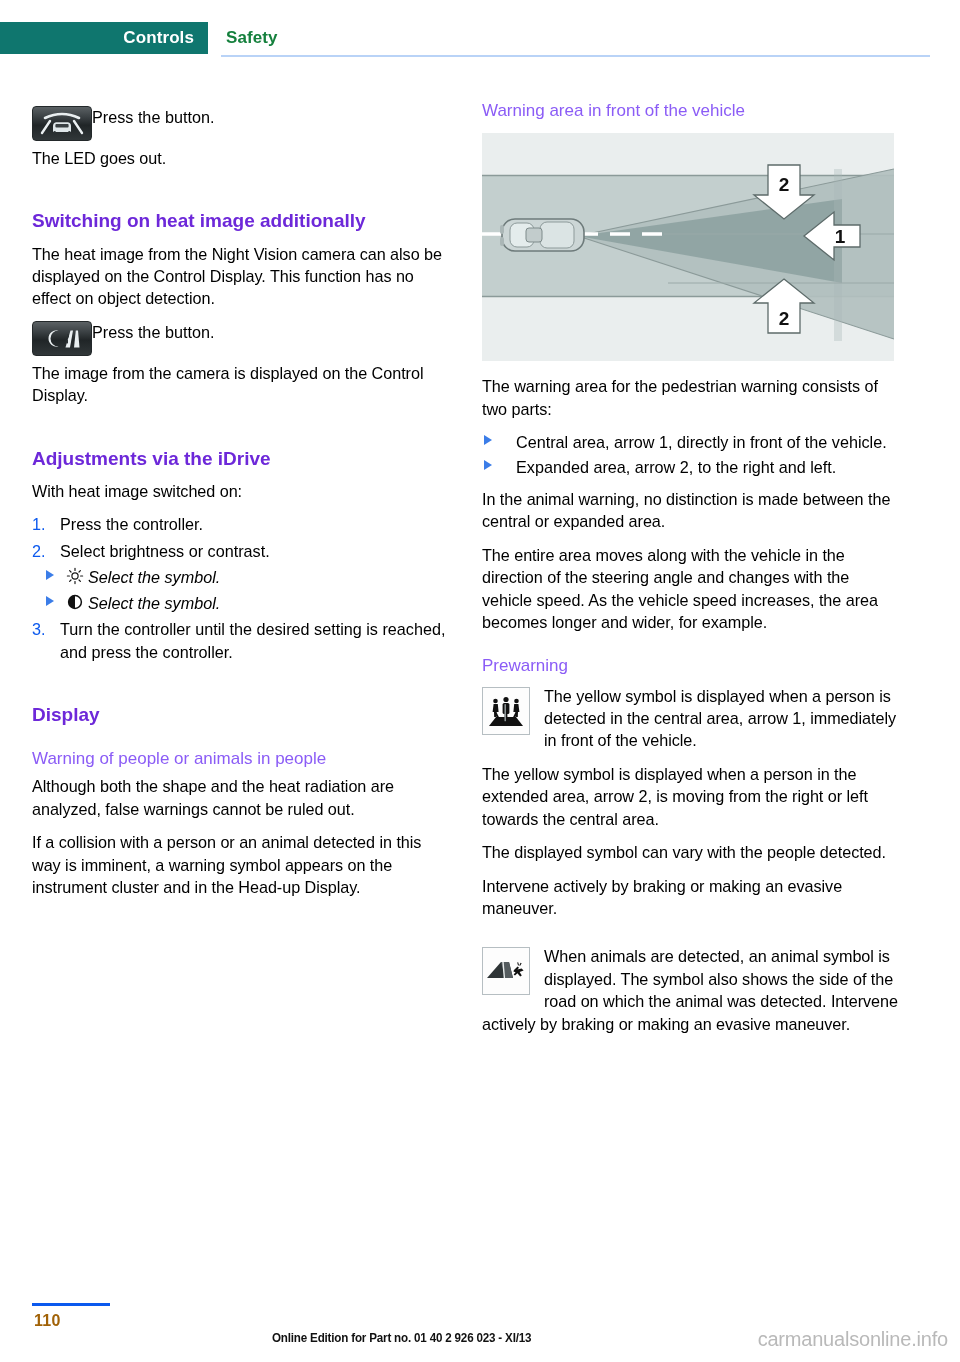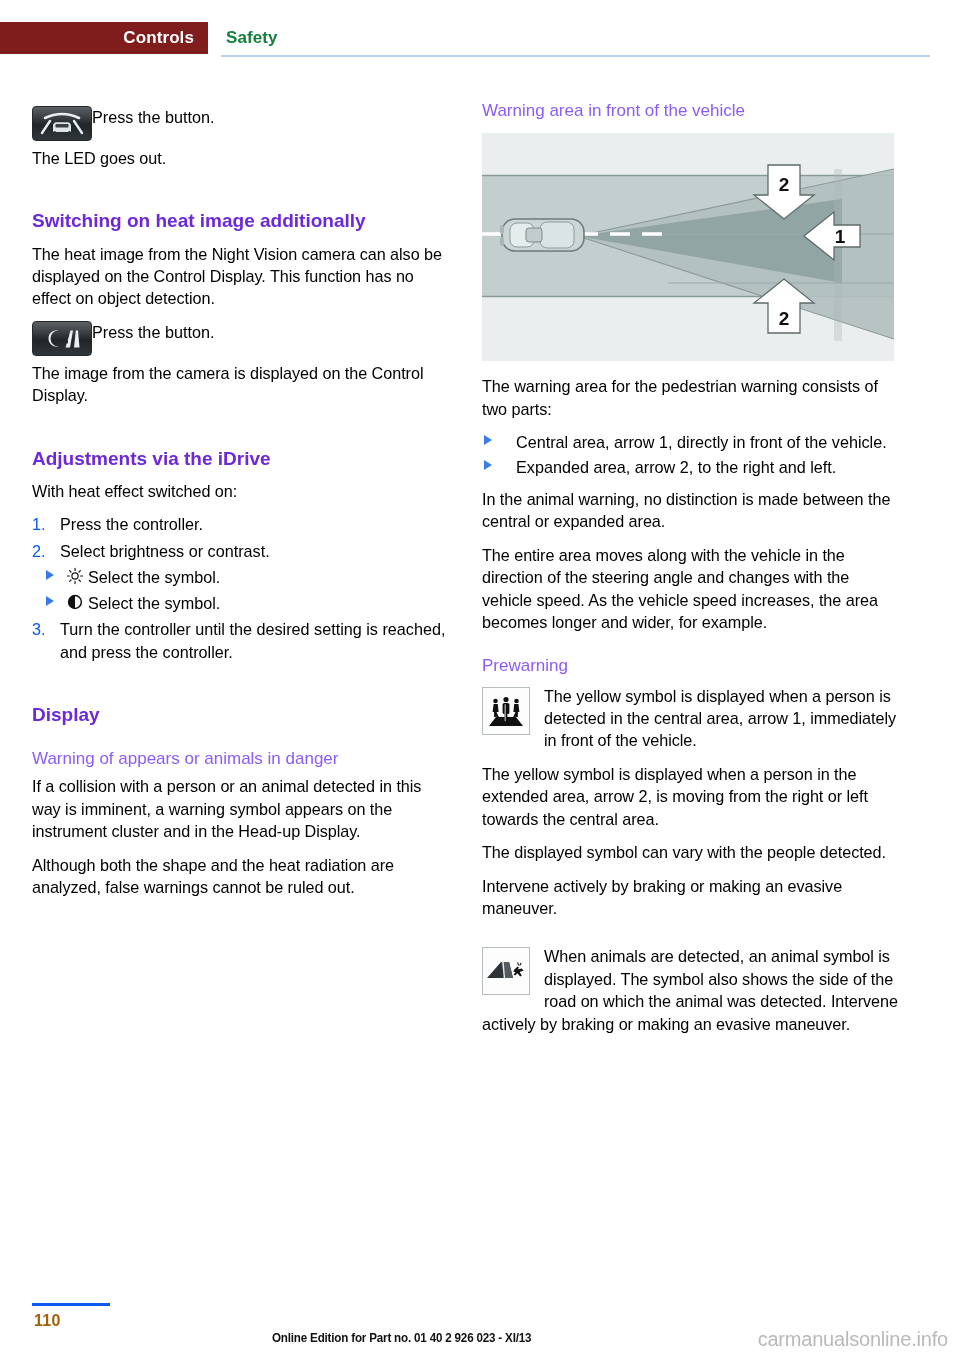--- a/index.html
+++ b/index.html
@@ -31,21 +31,21 @@
   }
   .tab {
     display: flex;
     align-items: center;
     font-size: 17px;
     font-weight: bold;
     letter-spacing: .1px;
     white-space: nowrap;
   }
   .tab-active {
-    background: #7f1d1d;
+    background: #0f766e;
     color: #ffffff;
     padding: 0 14px 0 0;
     width: 208px;
     justify-content: flex-end;
     box-sizing: border-box;
   }
   .tab-inactive {
     color: #15803d;
     padding-left: 18px;
   }
@@ -171,21 +171,21 @@
     position: absolute;
     left: 2px;
     top: 4px;
     width: 0; height: 0;
     border-left: 8px solid #3b7de8;
     border-top: 5px solid transparent;
     border-bottom: 5px solid transparent;
   }
   
   ul.tri.nested { margin: 4px 0 4px 0; }
-  ul.tri.nested > li { padding-left: 56px; }
+  ul.tri.nested > li { padding-left: 56px; font-style: italic; }
   ul.tri.nested > li .tri-mark { left: 14px; }
   .inline-sym {
     position: absolute;
     left: 34px;
     top: 1px;
     width: 18px;
     height: 18px;
   }
 
   
@@ -280,21 +280,21 @@
         <rect x="34.3" y="12" width="1.6" height="3.4" fill="#2b3133"></rect>
         <rect x="33.4" y="18" width="1.6" height="3.4" fill="#2b3133"></rect>
       </svg>
     </div>
     <div class="icon-text">Press the button.</div>
   </div>
 
   <p class="body">The image from the camera is displayed on the Control Display.</p>
 
   <h2 class="sec">Adjustments via the iDrive</h2>
-  <p class="body">With heat effect switched on:</p>
+  <p class="body">With heat image switched on:</p>
 
   <ol class="steps">
     <li>
       <span class="num">1.</span>
       <span>Press the controller.</span>
     </li>
     <li>
       <span class="num">2.</span>
       <span>Select brightness or contrast.</span>
     </li>
@@ -333,23 +333,23 @@
   </ul>
 
   <ol class="steps">
     <li>
       <span class="num">3.</span>
       <span>Turn the controller until the desired setting is reached, and press the controller.</span>
     </li>
   </ol>
 
   <h2 class="sec">Display</h2>
-  <h3 class="sub">Warning of appears or animals in danger</h3>
+  <h3 class="sub">Warning of people or animals in people</h3>
+  <p class="body">Although both the shape and the heat radiation are analyzed, false warnings cannot be ruled out.</p>
   <p class="body">If a collision with a person or an animal detected in this way is imminent, a warning symbol appears on the instrument cluster and in the Head-up Display.</p>
-  <p class="body">Although both the shape and the heat radiation are analyzed, false warnings cannot be ruled out.</p>
 </div>
 
 <div class="col col-right">
 
   <h3 class="sub tight">Warning area in front of the vehicle</h3>
 
   <div class="figure">
     <svg width="412" height="228" viewBox="0 0 412 228">
 
       <rect x="0" y="0" width="412" height="228" fill="#eaeeee"></rect>

